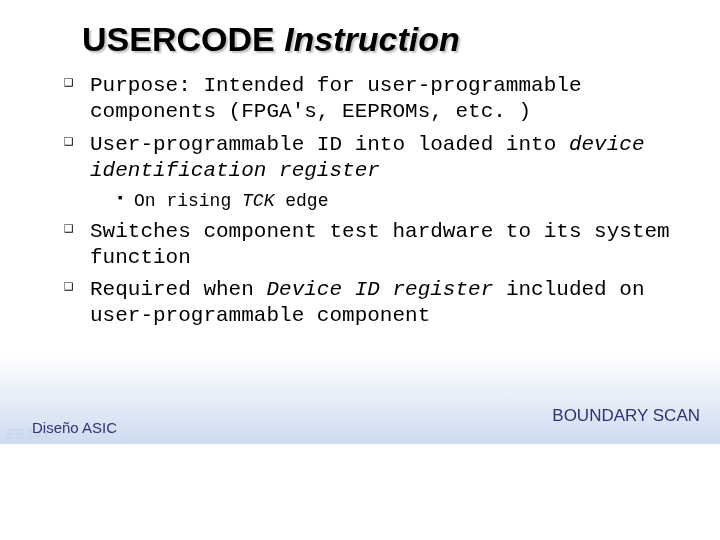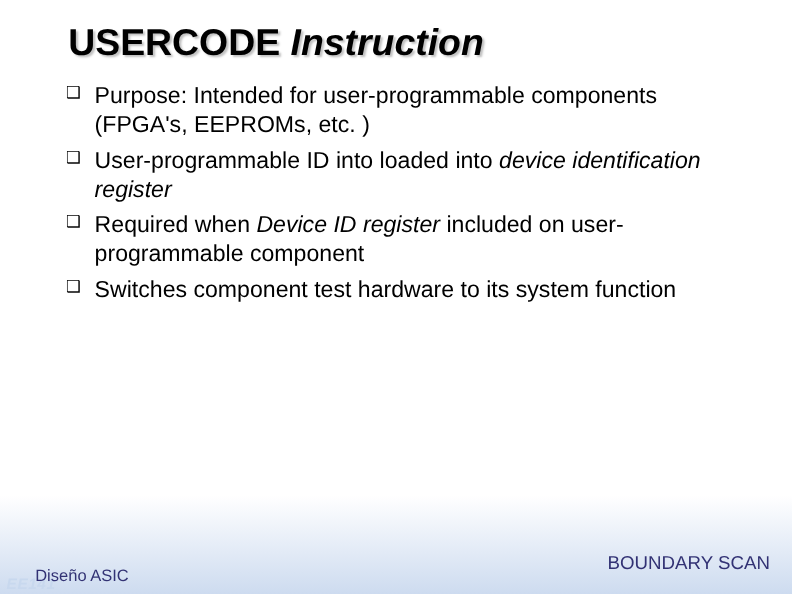--- a/index.html
+++ b/index.html
@@ -8,41 +8,42 @@
     width: 720px;
     height: 540px;
     font-family: Arial, Helvetica, sans-serif;
     background: #ffffff;
     overflow: hidden;
     color: #000;
   }
   .slide {
     position: relative;
     width: 720px;
-    height: 540px;
+    height: 444px;
     box-sizing: border-box;
-    padding: 10px 40px 40px 40px;
+    padding: 10px 40px 40px 60px;
   }
   .title {
     font-size: 34px;
     font-weight: bold;
     color: #000;
     margin: 10px 0 14px 22px;
     text-shadow: 2px 2px 2px rgba(0,0,0,0.25);
   }
   .title .word1 { color: #000; }
   .title .word2 { font-style: italic; color: #000; }
   .content {
     font-size: 21px;
     line-height: 1.25;
   }
   ul.level1 {
     list-style: none;
     padding: 0;
-    margin: 16px;
+    margin: 0;
+    font-family: Liberation Mono, monospace;
   }
   ul.level1 > li {
     position: relative;
     padding-left: 30px;
     margin-bottom: 6px;
   }
   ul.level1 > li::before {
     content: "❑";
     position: absolute;
     left: 4px;
@@ -114,26 +115,31 @@
     <span class="word2">Instruction</span>
   </div>
 
   <div class="content">
     <ul class="level1">
       <li>
         <span>Purpose: Intended for user-programmable  components (FPGA's, EEPROMs, etc. )</span>
       </li>
       <li>
         <span>User-programmable ID into loaded into </span><span class="italic">device identification register</span>
+        <ul class="level2">
+          <li>
+            <span>On rising </span><span class="italic">TCK</span><span> edge</span>
+          </li>
+        </ul>
+      </li>
+      <li>
+        <span>Switches component test hardware to its  system function</span>
       </li>
       <li>
         <span>Required when </span><span class="italic">Device ID register</span><span> included on  user-programmable component</span>
-      </li>
-      <li>
-        <span>Switches component test hardware to its  system function</span>
       </li>
     </ul>
   </div>
 
   <div class="gradient"></div>
   <div class="ee141">EE141</div>
   <div class="footer-left">Diseño ASIC</div>
   <div class="footer-right">BOUNDARY SCAN</div>
 </div>
 

